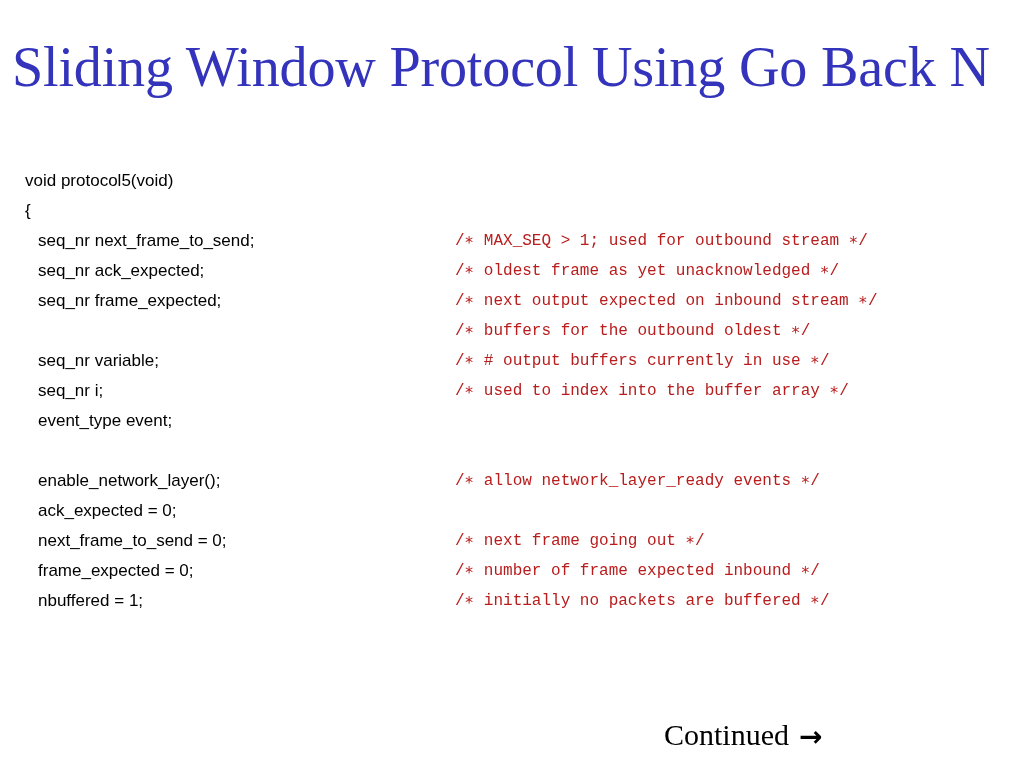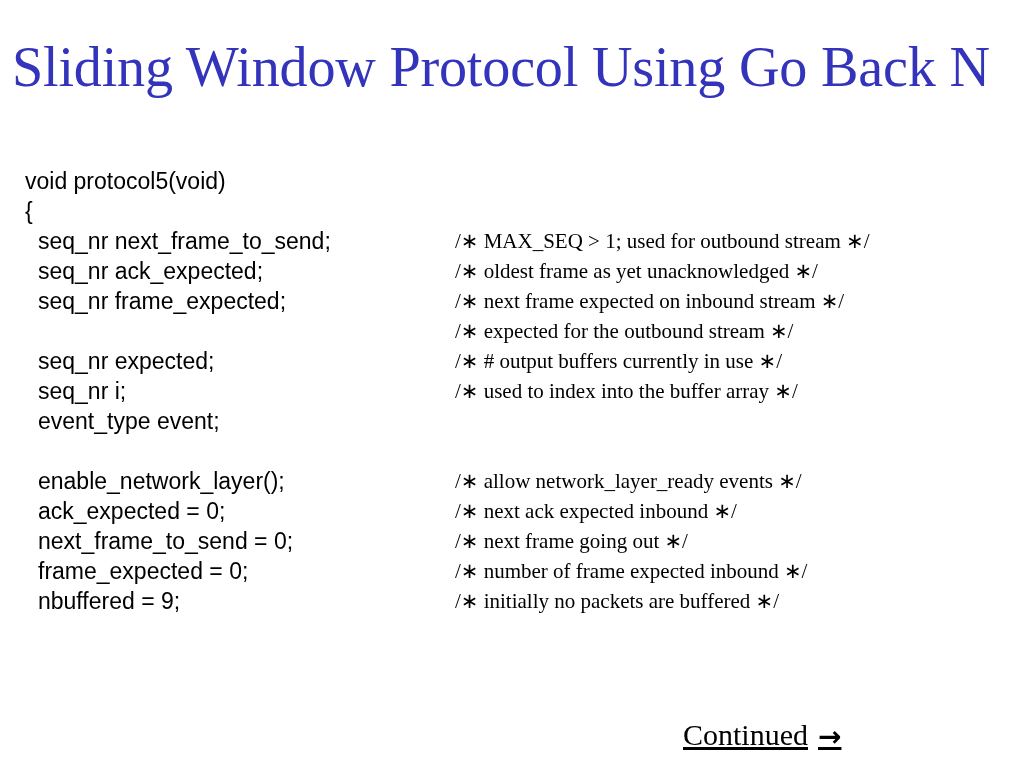--- a/index.html
+++ b/index.html
@@ -52,76 +52,75 @@
   }
   .code-line.blank {
     height: 30px;
   }
 
   .code-stmt {
     position: absolute;
     top: 0;
     white-space: pre;
     font-family: "Liberation Sans", sans-serif;
-    font-size: 23px;
+    font-size: 17px;
     line-height: 30px;
     color: #000000;
   }
   .code-stmt.lvl0 { left: 25px; }
   .code-stmt.lvl1 { left: 38px; text-align: center; }
 
   .code-comment {
     position: absolute;
     top: 0;
     left: 455px;
     white-space: pre;
-    font-family: Liberation Serif, serif;
-    font-size: 21px;
+    font-family: Liberation Mono, monospace;
+    font-size: 16px;
     line-height: 30px;
-    color: #000000;
+    color: #b91c1c;
   }
 
   
   #continued-footer {
     position: absolute;
-    left: 683px;
+    left: 664px;
     top: 716px;
     font-family: "Liberation Serif", "DejaVu Serif", serif;
     font-size: 30px;
     line-height: 38px;
     color: #000000;
     white-space: nowrap;
-    text-decoration: underline;
   }
   #continued-footer .arrow-glyph {
     font-family: "DejaVu Sans", sans-serif;
     font-size: 28px;
     font-weight: bold;
     margin-left: 10px;
     vertical-align: -1px;
   }
 </style>
 </head>
 <body style="background: rgb(255, 255, 255); color: rgb(0, 0, 0);">
 
 <div id="slide-title" style="color: rgb(51, 51, 187);">Sliding Window Protocol Using Go Back N</div>
 
 <div id="code-listing">
     <div class="code-line"><span class="code-stmt lvl0">void protocol5(void)</span></div>
     <div class="code-line"><span class="code-stmt lvl0">{</span></div>
     <div class="code-line"><span class="code-stmt lvl1">seq_nr next_frame_to_send;</span><span class="code-comment">/∗ MAX_SEQ &gt; 1; used for outbound stream ∗/</span></div>
     <div class="code-line"><span class="code-stmt lvl1">seq_nr ack_expected;</span><span class="code-comment">/∗ oldest frame as yet unacknowledged ∗/</span></div>
-    <div class="code-line"><span class="code-stmt lvl1">seq_nr frame_expected;</span><span class="code-comment">/∗ next frame expected on inbound stream ∗/</span></div>
-    <div class="code-line"><span class="code-comment">/∗ expected for the outbound stream ∗/</span></div>
-    <div class="code-line"><span class="code-stmt lvl1">seq_nr expected;</span><span class="code-comment">/∗ # output buffers currently in use ∗/</span></div>
+    <div class="code-line"><span class="code-stmt lvl1">seq_nr frame_expected;</span><span class="code-comment">/∗ next output expected on inbound stream ∗/</span></div>
+    <div class="code-line"><span class="code-comment">/∗ buffers for the outbound oldest ∗/</span></div>
+    <div class="code-line"><span class="code-stmt lvl1">seq_nr variable;</span><span class="code-comment">/∗ # output buffers currently in use ∗/</span></div>
     <div class="code-line"><span class="code-stmt lvl1">seq_nr i;</span><span class="code-comment">/∗ used to index into the buffer array ∗/</span></div>
     <div class="code-line"><span class="code-stmt lvl1">event_type event;</span></div>
     <div class="code-line blank"></div>
     <div class="code-line"><span class="code-stmt lvl1">enable_network_layer();</span><span class="code-comment">/∗ allow network_layer_ready events ∗/</span></div>
-    <div class="code-line"><span class="code-stmt lvl1">ack_expected = 0;</span><span class="code-comment">/∗ next ack expected inbound ∗/</span></div>
+    <div class="code-line"><span class="code-stmt lvl1">ack_expected = 0;</span></div>
     <div class="code-line"><span class="code-stmt lvl1">next_frame_to_send = 0;</span><span class="code-comment">/∗ next frame going out ∗/</span></div>
     <div class="code-line"><span class="code-stmt lvl1">frame_expected = 0;</span><span class="code-comment">/∗ number of frame expected inbound ∗/</span></div>
-    <div class="code-line"><span class="code-stmt lvl1">nbuffered = 9;</span><span class="code-comment">/∗ initially no packets are buffered ∗/</span></div>
+    <div class="code-line"><span class="code-stmt lvl1">nbuffered = 1;</span><span class="code-comment">/∗ initially no packets are buffered ∗/</span></div>
   </div>
 
 <div id="continued-footer">
   <span>Continued</span><span class="arrow-glyph">→</span>
 </div>
 
 </body></html>

